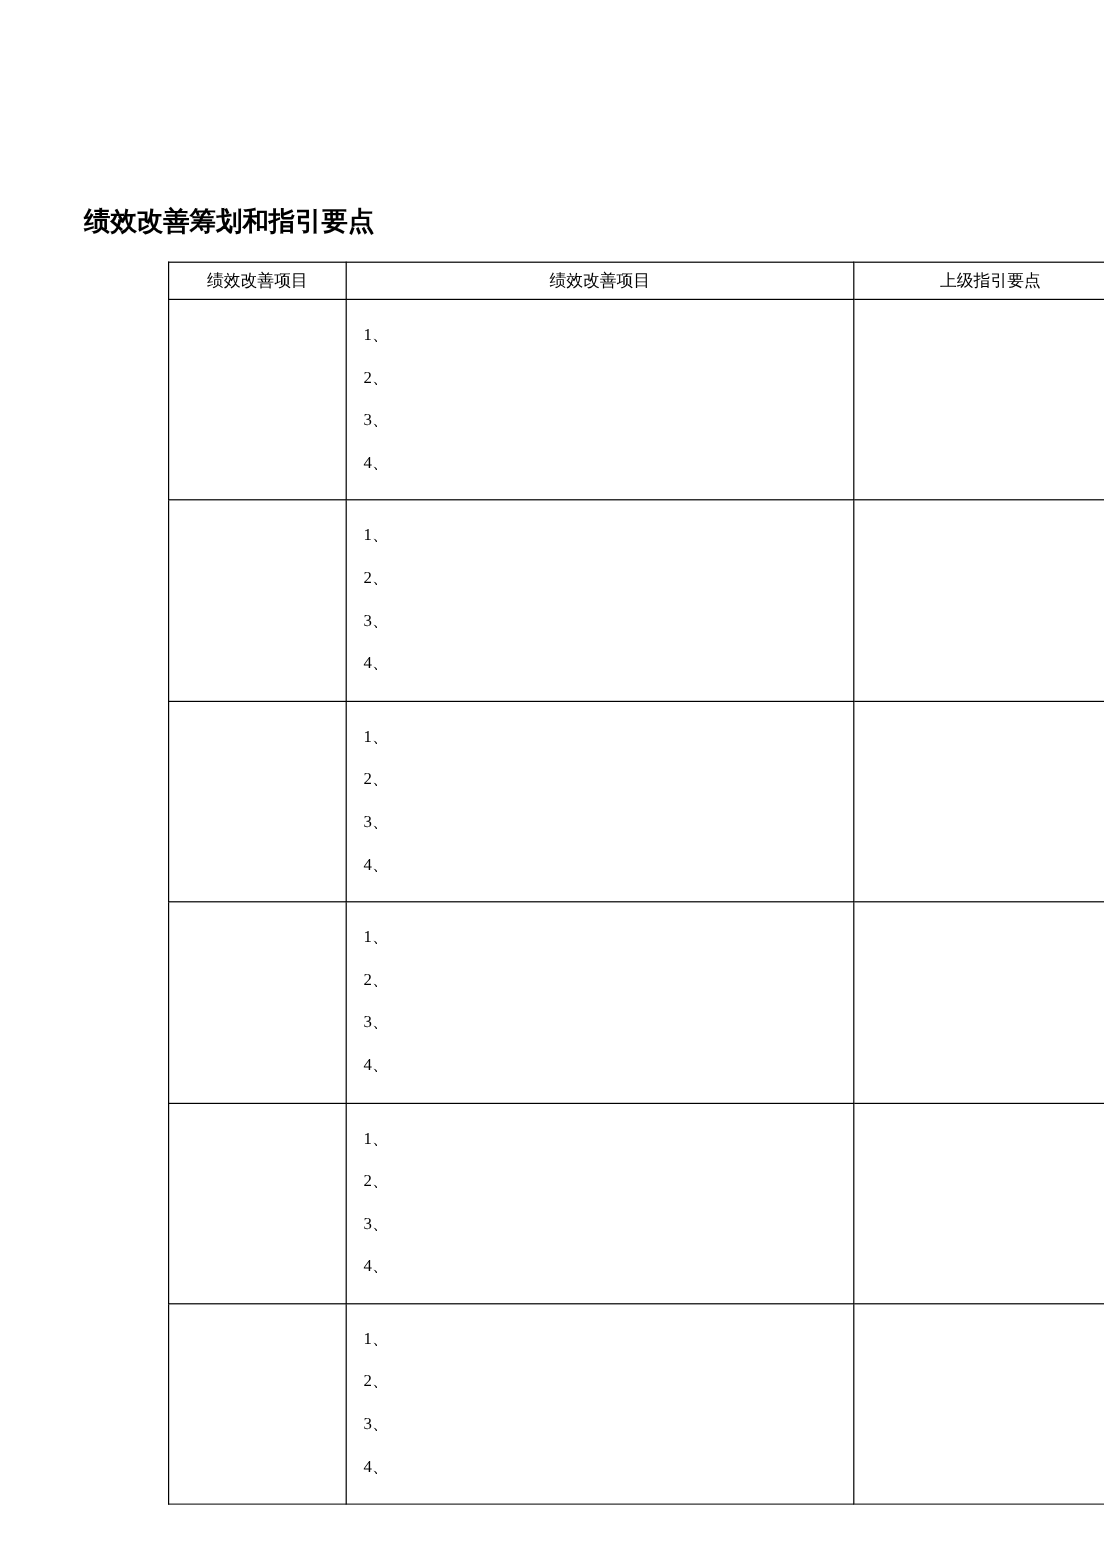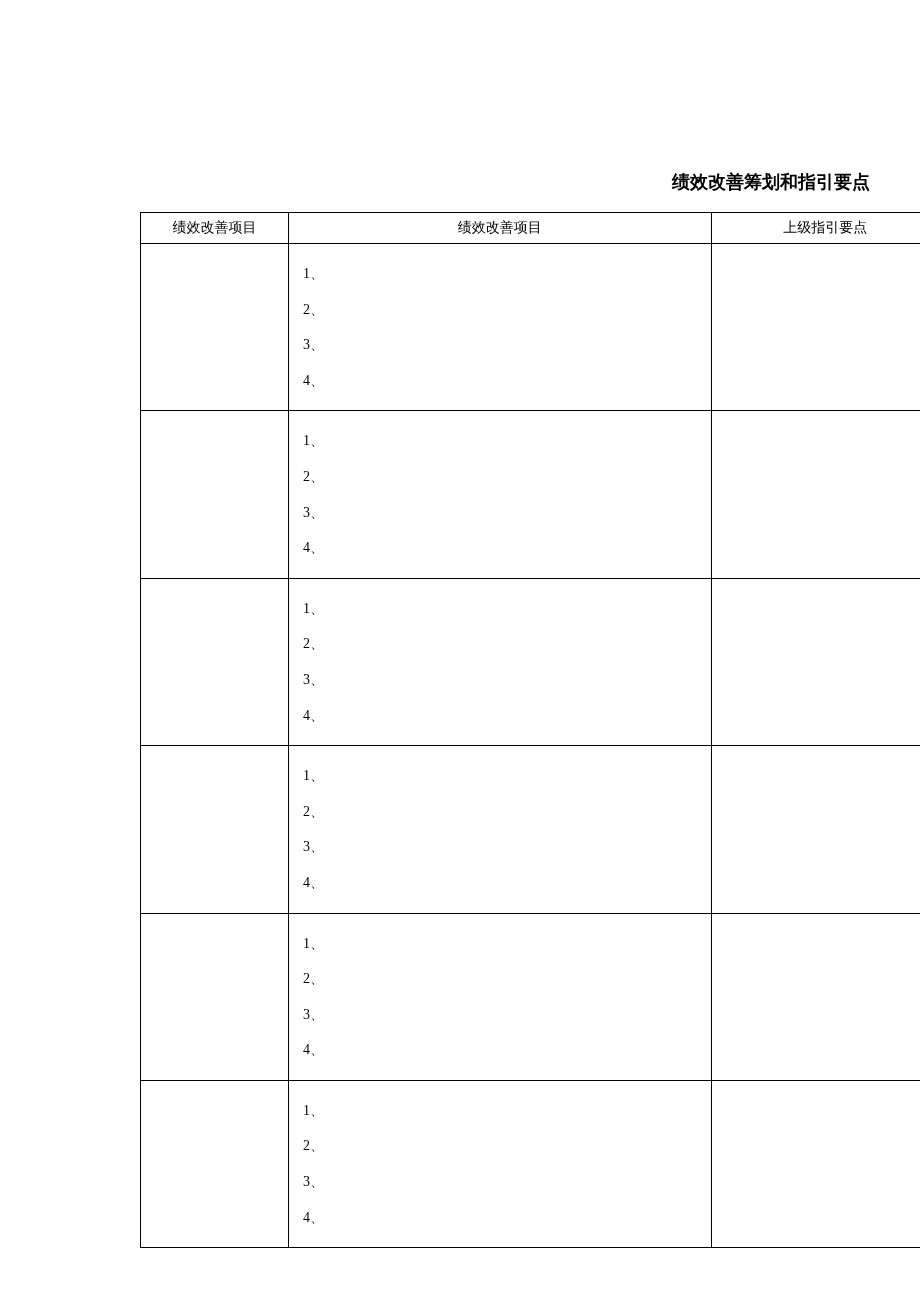--- a/index.html
+++ b/index.html
@@ -9,22 +9,22 @@
     }
     body {
       background: #ffffff;
       font-family: "SimSun", "宋体", serif;
       width: 920px;
       padding-top: 170px;
       padding-left: 120px;
       padding-right: 0;
     }
     .title {
-      text-align: right;
-      font-size: 18px;
+      text-align: left;
+      font-size: 22px;
       font-weight: bold;
       font-family: "SimHei", "黑体", sans-serif;
       margin-bottom: 18px;
       padding-right: 0;
       width: 800px;
       padding-left: 0;
       margin-left: -50px;
     }
     table {
       border-collapse: collapse;

